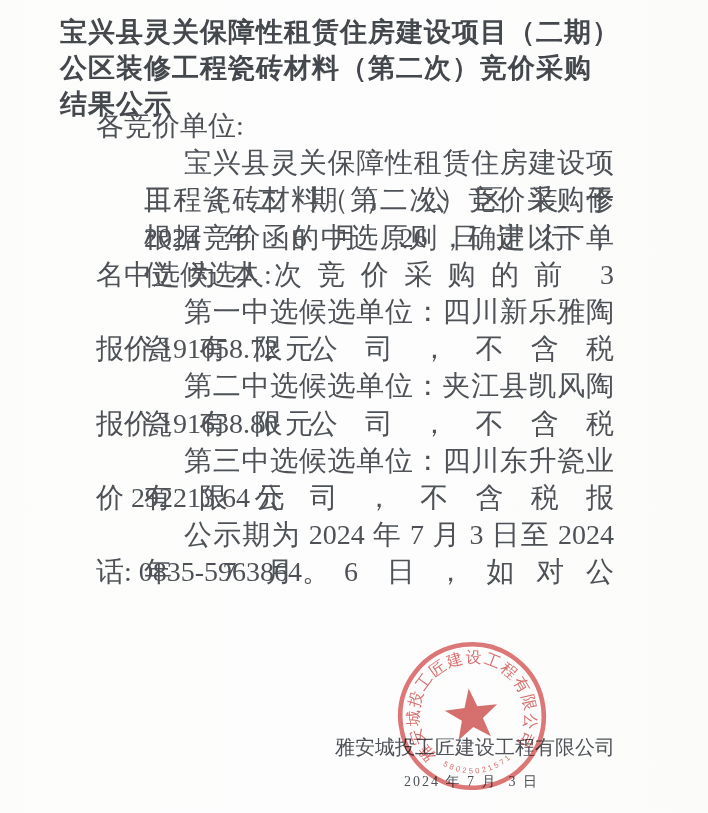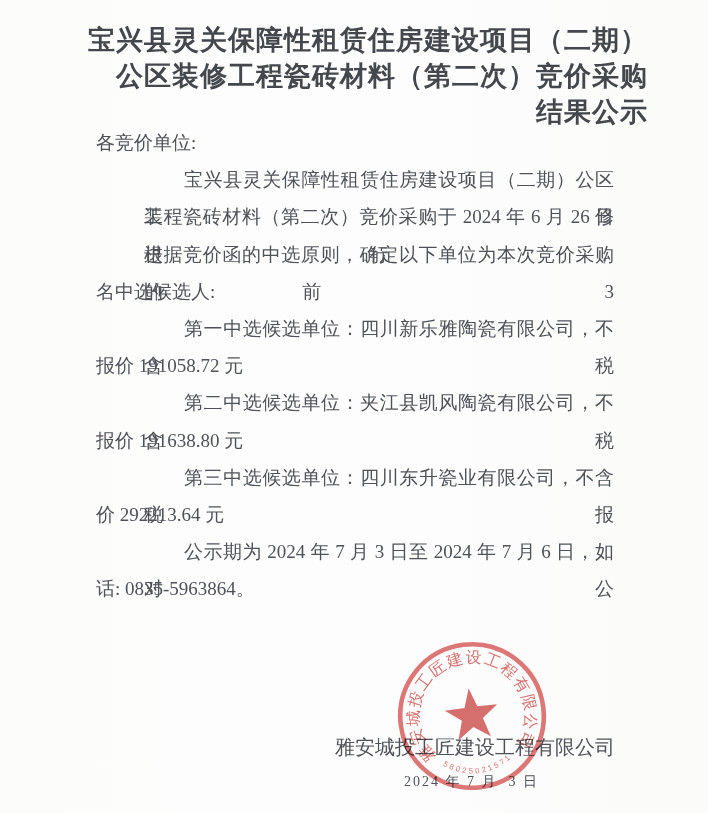--- a/index.html
+++ b/index.html
@@ -3,28 +3,28 @@
 <meta charset="utf-8">
 <style>
   html,body{margin:0;padding:0;}
   body{
     width:708px;height:813px;position:relative;overflow:hidden;
     background:#fdfdfc;
     font-family:"Liberation Serif","DejaVu Serif",serif;
   }
   .page{position:absolute;inset:0;background:linear-gradient(90deg,#fcfcfb 0%,#fdfdfd 50%,#fbfbfa 100%);}
   .title-block{
-    position:absolute;left:60px;top:22px;width:588px;
-    text-align:right;color:#44484d;
+    position:absolute;left:60px;top:14px;width:588px;
+    text-align:left;color:#44484d;
     font-family:"Liberation Sans","DejaVu Sans",sans-serif;
     font-weight:700;font-size:27px;line-height:36px;letter-spacing:1px;
   }
   .body-block{
-    position:absolute;left:96px;top:124px;width:518px;
-    color:#4e5257;font-size:19px;
+    position:absolute;left:96px;top:107px;width:518px;
+    color:#4e5257;font-size:28px;
   }
   .line{height:37.2px;line-height:37.2px;white-space:nowrap;}
   .just{white-space:normal;text-align:justify;text-align-last:justify;margin-left:48px;}
   .indent{text-indent:40px;}
   .sig-company{
     position:absolute;left:335px;top:733px;width:279px;
     color:#4e5257;font-size:20px;line-height:28px;white-space:pre;
   }
   .sig-date{
     position:absolute;left:404px;top:769px;width:160px;

